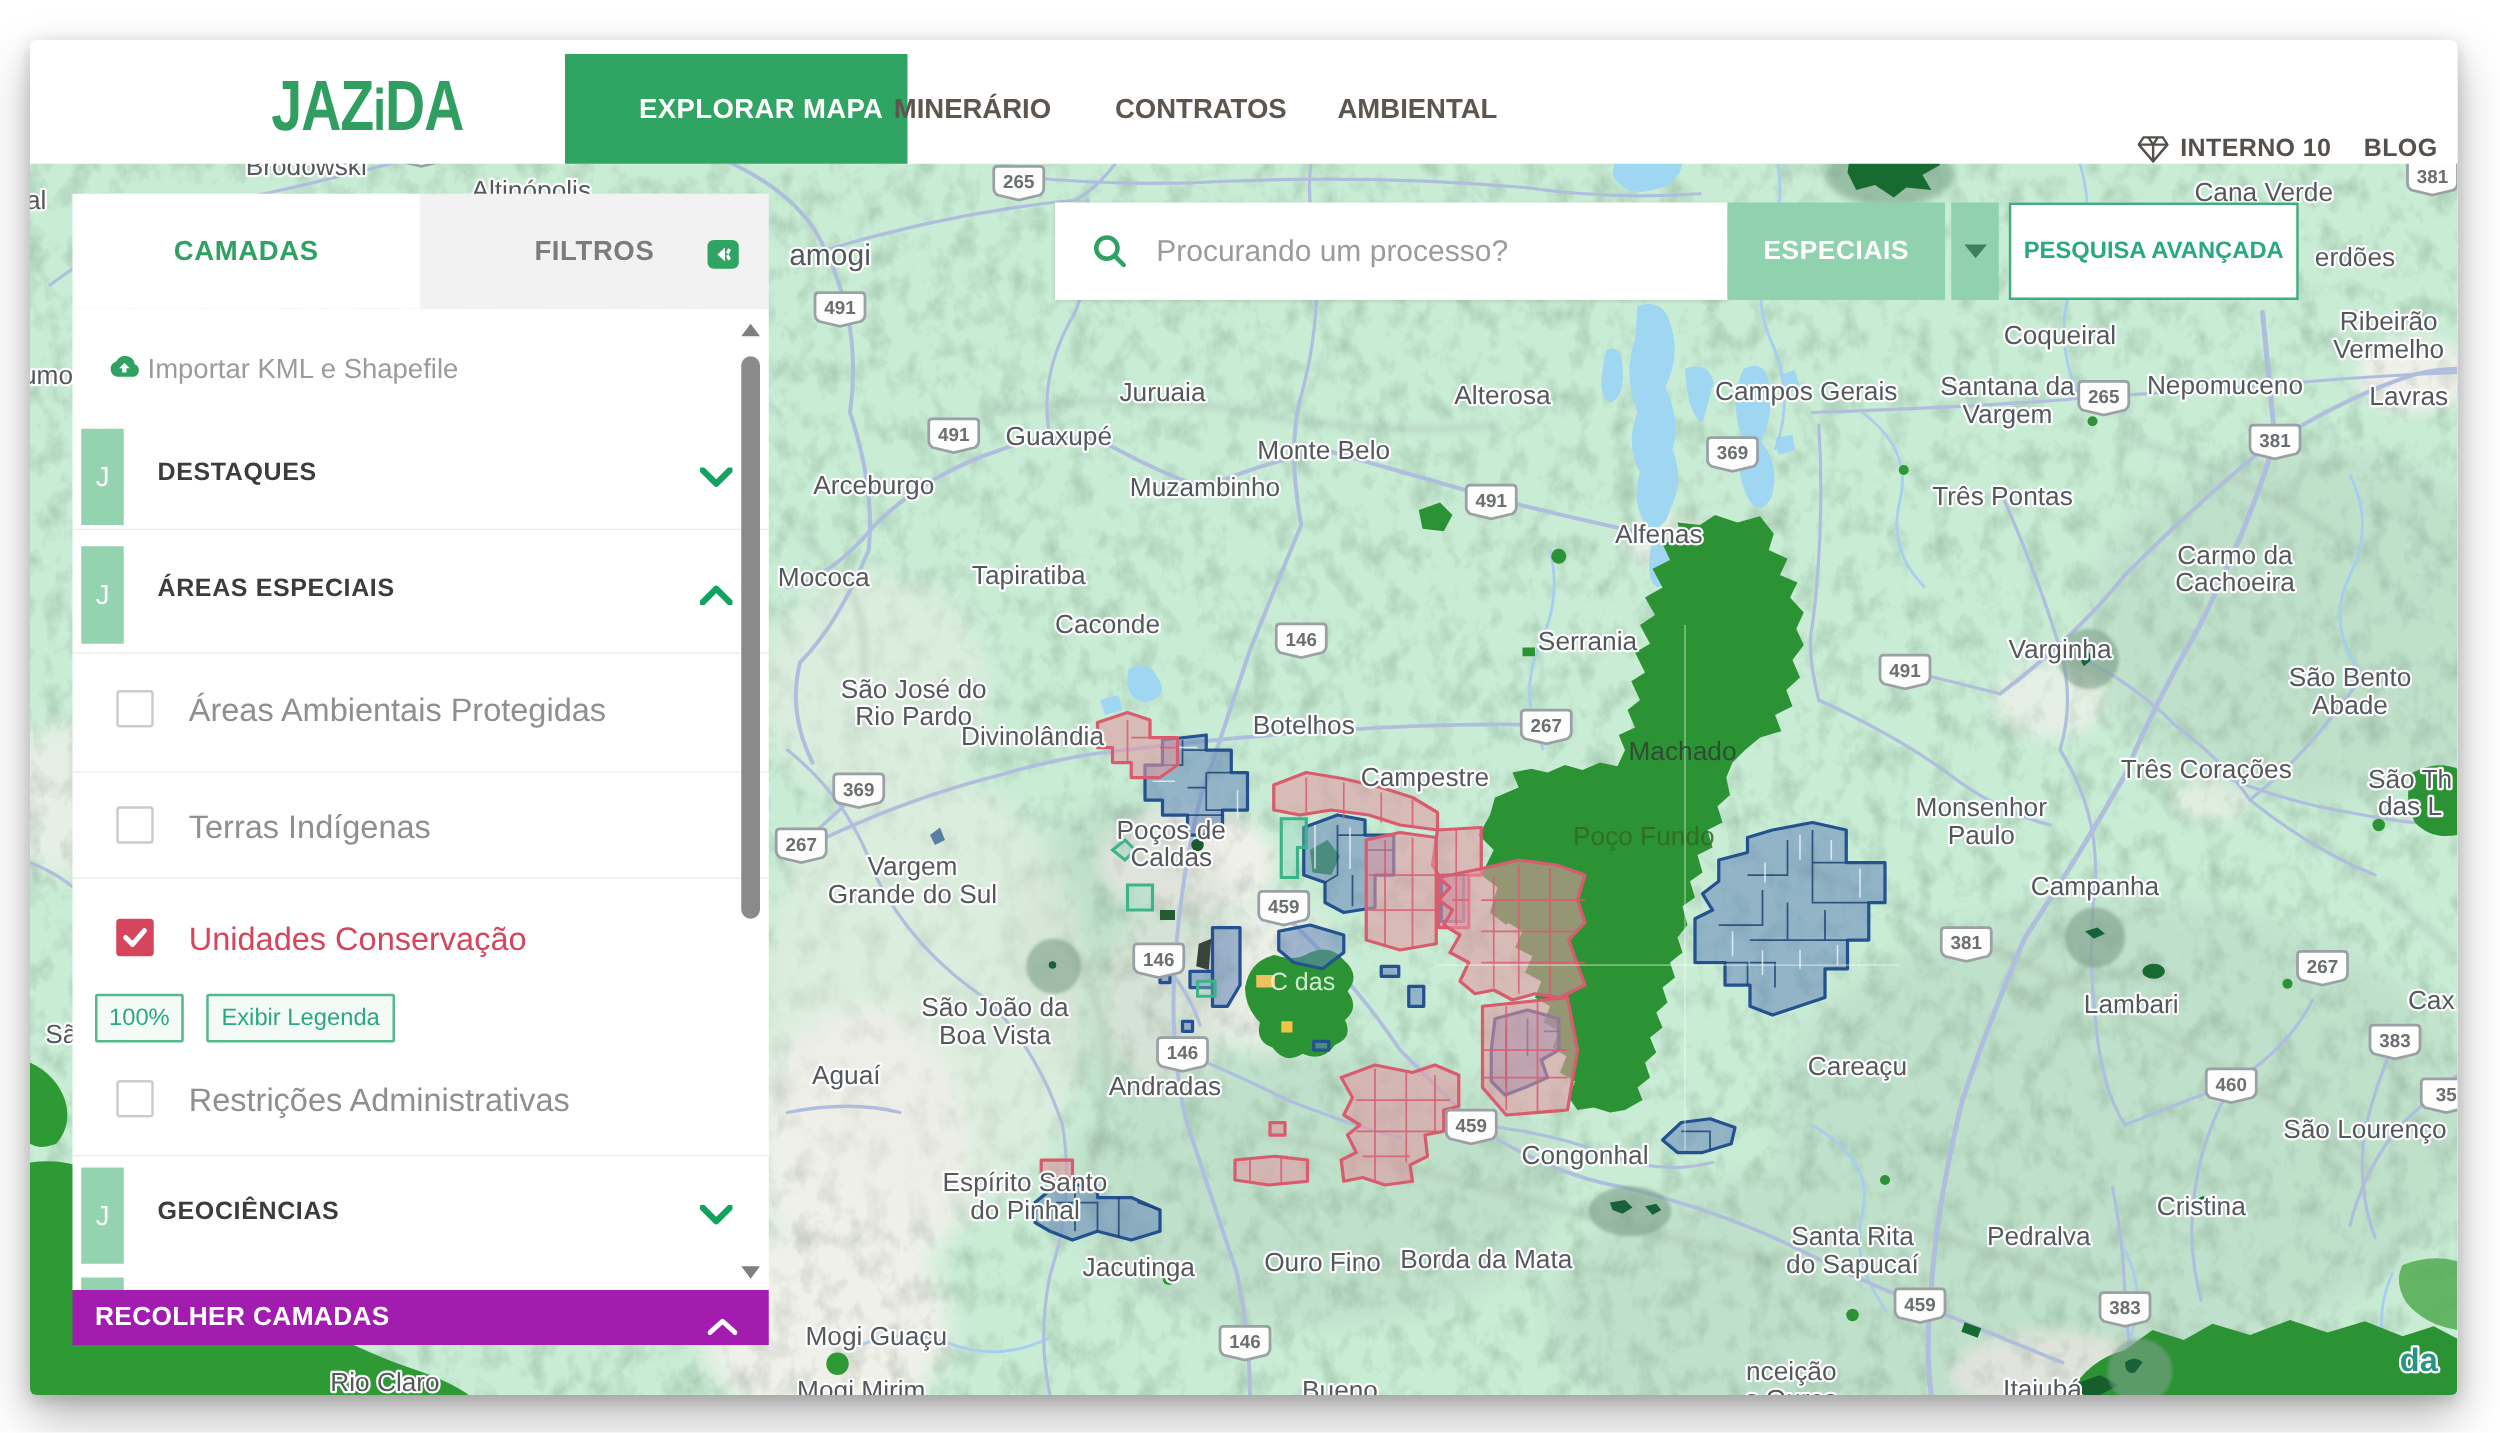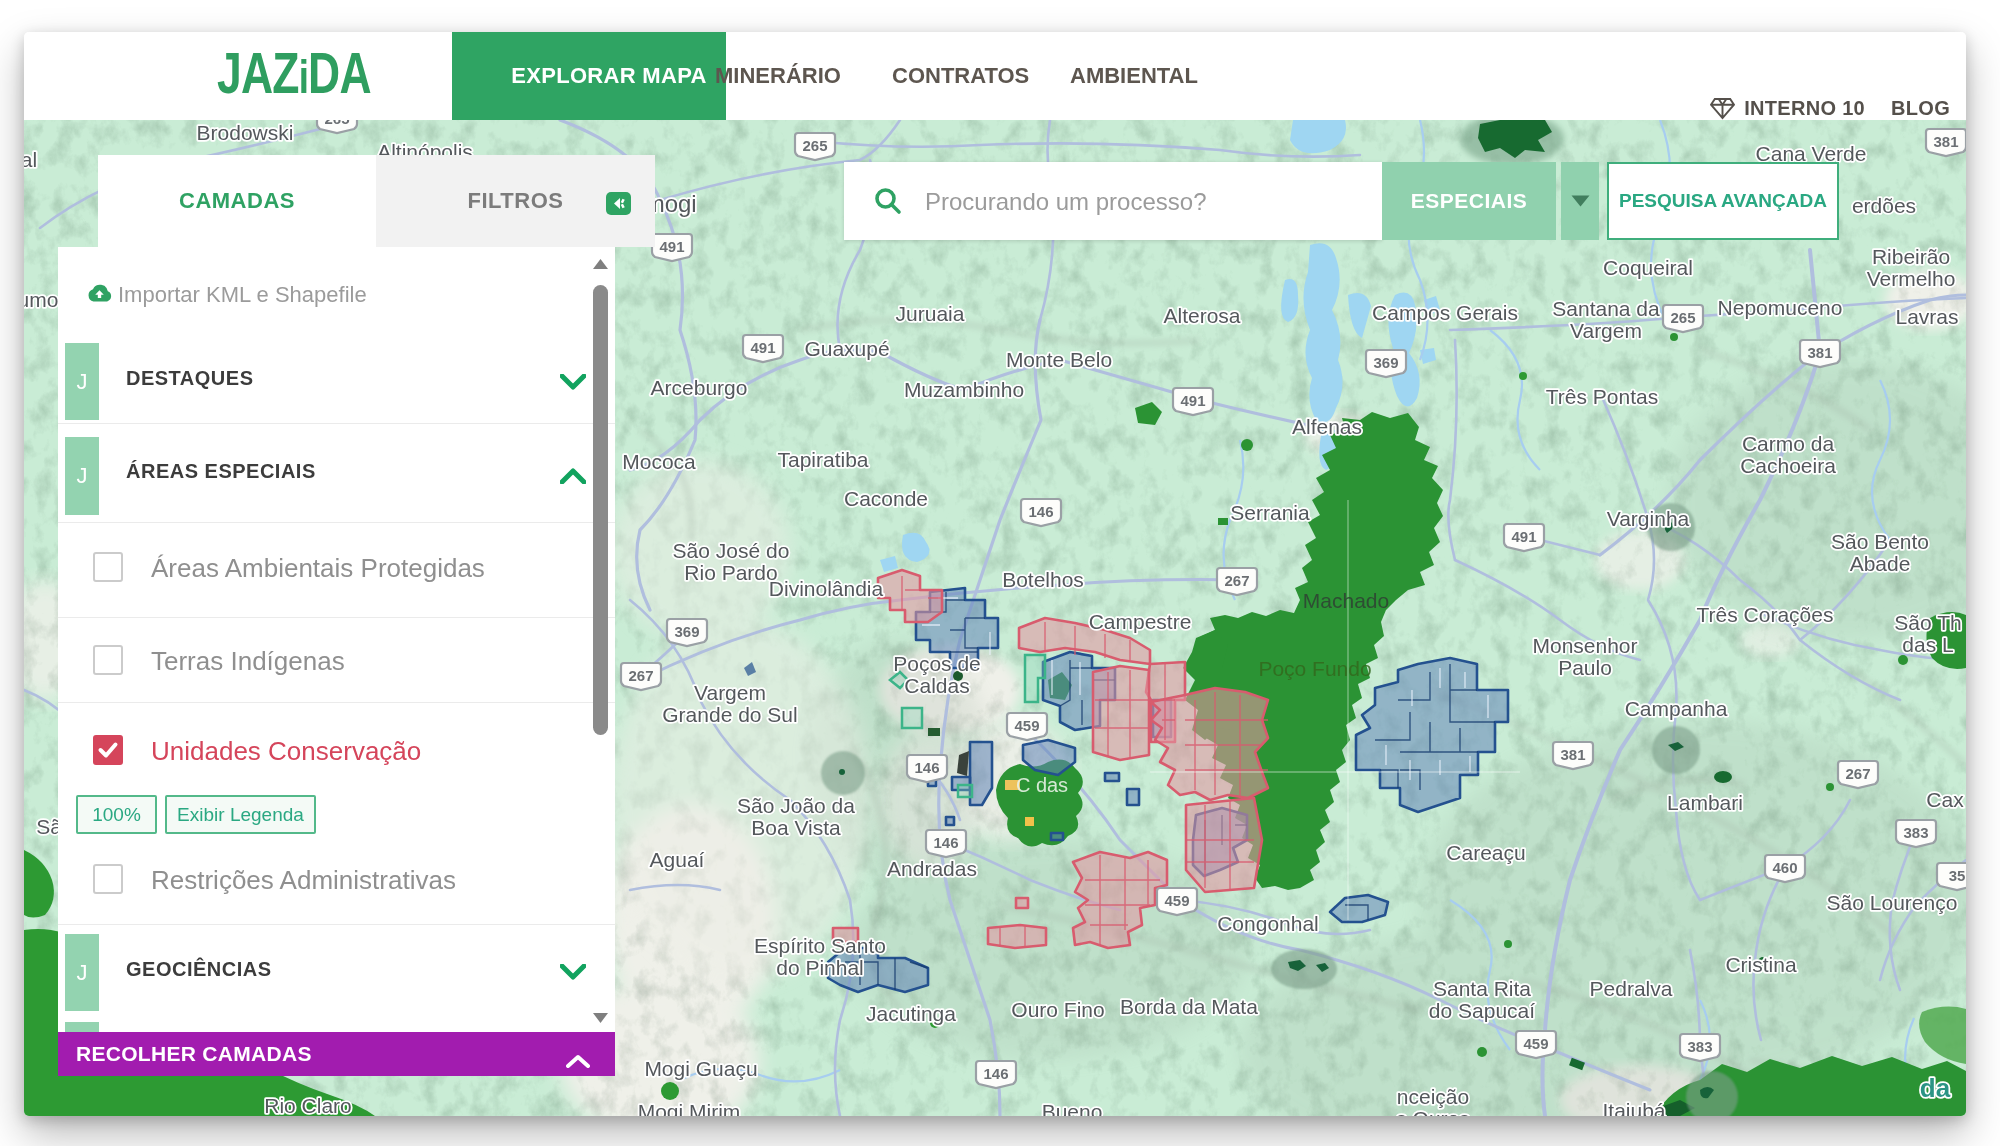--- a/index.html
+++ b/index.html
@@ -1,21 +1,21 @@
 <!DOCTYPE html>
 <html lang="pt"><head>
 <meta charset="utf-8">
 <title>Jazida</title>
 <style>
   html,body{margin:0;padding:0;background:#fff;}
   body{width:2000px;height:1146px;position:relative;overflow:hidden;font-family:"Liberation Sans",sans-serif;}
   .card{position:absolute;left:24px;top:32px;width:1942px;height:1084px;background:#fff;border-radius:5px;
         box-shadow:0 18px 40px rgba(0,0,0,.28), 0 4px 14px rgba(0,0,0,.18);overflow:hidden;}
   
-  .nav{position:absolute;left:0;top:0;width:100%;height:88px;background:#fff;z-index:30;}
+  .nav{position:absolute;left:0;top:11px;width:100%;height:88px;background:#fff;z-index:30;}
   .logo{position:absolute;left:193px;top:17px;}
   .tab-active{position:absolute;left:428px;top:0;width:234px;height:88px;background:#2fa463;color:#fff;
           font-weight:bold;font-size:22px;letter-spacing:.3px;display:flex;align-items:center;justify-content:center;padding-left:40px;}
   .navlink{position:absolute;top:0;height:88px;display:flex;align-items:center;color:#5d564f;
            font-weight:bold;font-size:22px;}
   .nav-right{position:absolute;top:0;right:0;height:88px;display:flex;align-items:flex-end;color:#55504b;}
   
   .maparea{position:absolute;left:0;top:88px;width:1942px;height:996px;background:#c9ecd5;}
   .maparea > svg{position:absolute;left:0;top:0;}
   
@@ -23,21 +23,21 @@
   .sfield{position:absolute;left:0;top:0;width:538px;height:78px;background:#fff;box-shadow:0 1px 4px rgba(0,0,0,.15);}
   .sicon{position:absolute;left:29px;top:24px;}
   .sph{position:absolute;left:81px;top:26px;font-size:24px;color:#9b9b9b;}
   .sbtn{position:absolute;left:538px;top:0;width:174px;height:78px;background:#90d1ae;color:#fff;
         font-weight:bold;font-size:21px;letter-spacing:.5px;display:flex;align-items:center;justify-content:center;}
   .sdrop{position:absolute;left:717px;top:0;width:38px;height:78px;background:#90d1ae;display:flex;align-items:center;justify-content:center;}
   .sadv{position:absolute;left:763px;top:0;width:232px;height:78px;background:#fff;border:2px solid #3fae7c;box-sizing:border-box;
         color:#2aa882;font-weight:bold;font-size:19px;display:flex;align-items:center;justify-content:center;white-space:nowrap;}
   
   .panel{position:absolute;left:34px;top:35px;width:557px;z-index:25;}
-  .tabs{height:92px;position:relative;margin-left:40px;}
+  .tabs{height:92px;position:relative;}
   .tab{position:absolute;top:0;height:92px;display:flex;align-items:center;justify-content:center;
        font-weight:bold;font-size:22px;letter-spacing:.5px;}
   .tab-camadas{left:0;width:278px;background:#fff;color:#2fa263;}
   .tab-filtros{left:278px;width:279px;background:#f2f2f2;color:#7c7c7c;box-sizing:border-box;}
   .collbtn{position:absolute;left:508px;top:37px;width:25px;height:23px;background:#2fa463;border-radius:5px;}
   .pbody{position:relative;background:#fff;height:785px;}
   .abs{position:absolute;}
   .jbar{position:absolute;left:7px;width:34px;background:#93d3b0;color:#fff;font-size:22px;display:flex;align-items:center;justify-content:center;}
   .sectitle{position:absolute;left:68px;font-weight:bold;font-size:20px;color:#3c3c3c;letter-spacing:.5px;}
   .divider{position:absolute;left:0;width:100%;border-top:1px solid #ebebeb;}
@@ -546,21 +546,21 @@
         <div class="divider" style="top:370px;"></div>
 
         <div class="chk" style="top:398px;"></div>
         <div class="chklabel" style="top:399px;">Terras Indígenas</div>
         <div class="divider" style="top:455px;"></div>
 
         <div class="chk chkred" style="top:488px;"><svg width="26" height="26" viewBox="0 0 26 26">
               <path d="M5.5 13 L11 18.5 L20.5 7.5" fill="none" stroke="#fff" stroke-width="4" stroke-linecap="round" stroke-linejoin="round"></path>
             </svg></div>
         <div class="chklabel redlabel" style="top:489px;">Unidades Conservação</div>
-        <div class="minibtn" style="left:18px;top:548px;width:81px;">100%</div>
+        <div class="minibtn" style="left:18px;top:548px;width:71px;">100%</div>
         <div class="minibtn" style="left:107px;top:548px;width:151px;">Exibir Legenda</div>
 
         <div class="chk" style="top:617px;"></div>
         <div class="chklabel" style="top:618px;">Restrições Administrativas</div>
         <div class="divider" style="top:677px;"></div>
 
         <div class="jbar" style="top:687px;height:77px;">J</div>
         <div class="sectitle" style="top:711px;">GEOCIÊNCIAS</div>
         <svg class="abs" style="left:502px;top:717px;" width="26" height="16" viewBox="0 0 26 16">
             <path d="M2 2 L13 13 L24 2" fill="none" stroke="#12a35f" stroke-width="5" stroke-linecap="round" stroke-linejoin="round"></path>

